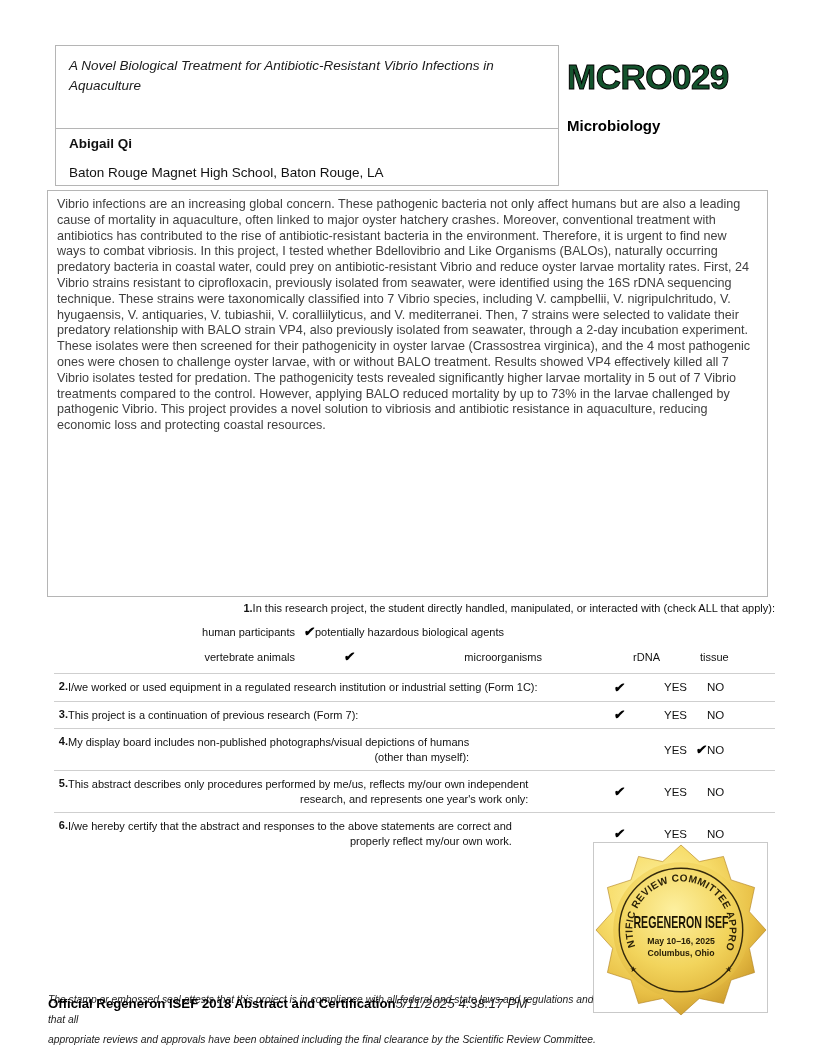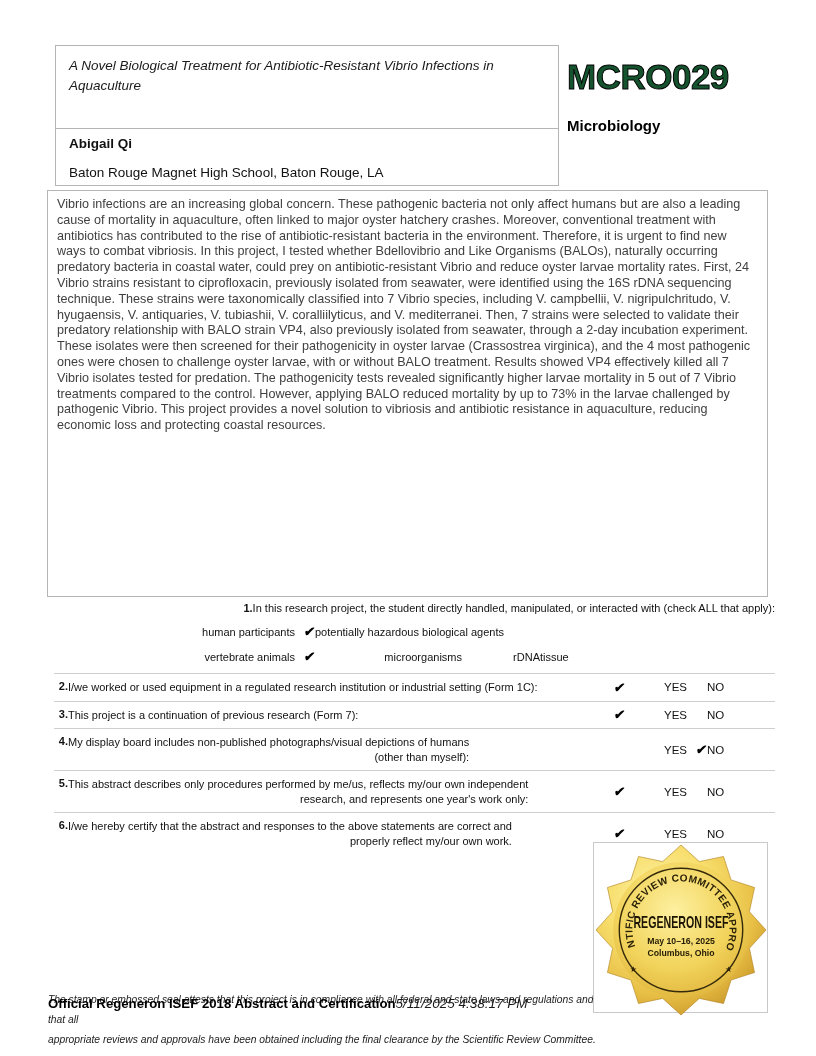--- a/index.html
+++ b/index.html
@@ -27,21 +27,21 @@
   .abstract-box {
     position:absolute; left:47px; top:190px; width:721px; height:407px;
     border:1px solid #b5b5b5; padding:6px 9px;
   }
   .abstract { font-size:12.6px; line-height:15.8px; color:#404040; }
   
   .form { position:absolute; left:54px; top:601px; width:721px; font-size:11px; color:#111;text-align:right; }
   .q-num { font-weight:bold; display:inline-block; width:14px; flex:0 0 14px; }
   .q1-label { line-height:15px; margin-bottom:9px; }
   .q1-row { display:flex; line-height:15px; margin-bottom:10px; padding-left:80px; }
-  .q1-row:last-child { margin-bottom:8px; }
+  .q1-row:last-child { margin-bottom:8px;gap:40px; }
   .c1 { flex:0 0 161px; }
   .chk { font-size:13px; font-weight:bold; line-height:13px; color:#000; transform:skewX(-8deg); }
   .q1-row .chk { flex:0 0 20px; }
   .c2w { flex:0 0 147px; }
   .c3 { flex:0 0 78px; }
   .q-row { display:flex; align-items:center; border-top:1px solid #cfcfcf; padding:6px 0; }
   .q-main { flex:1; display:flex; }
   .q-text { white-space:pre-line; line-height:14.5px; }
   .ans { flex:0 0 170px; display:flex; align-items:center; }
   .ans .chk-yes { flex:0 0 20px; }

